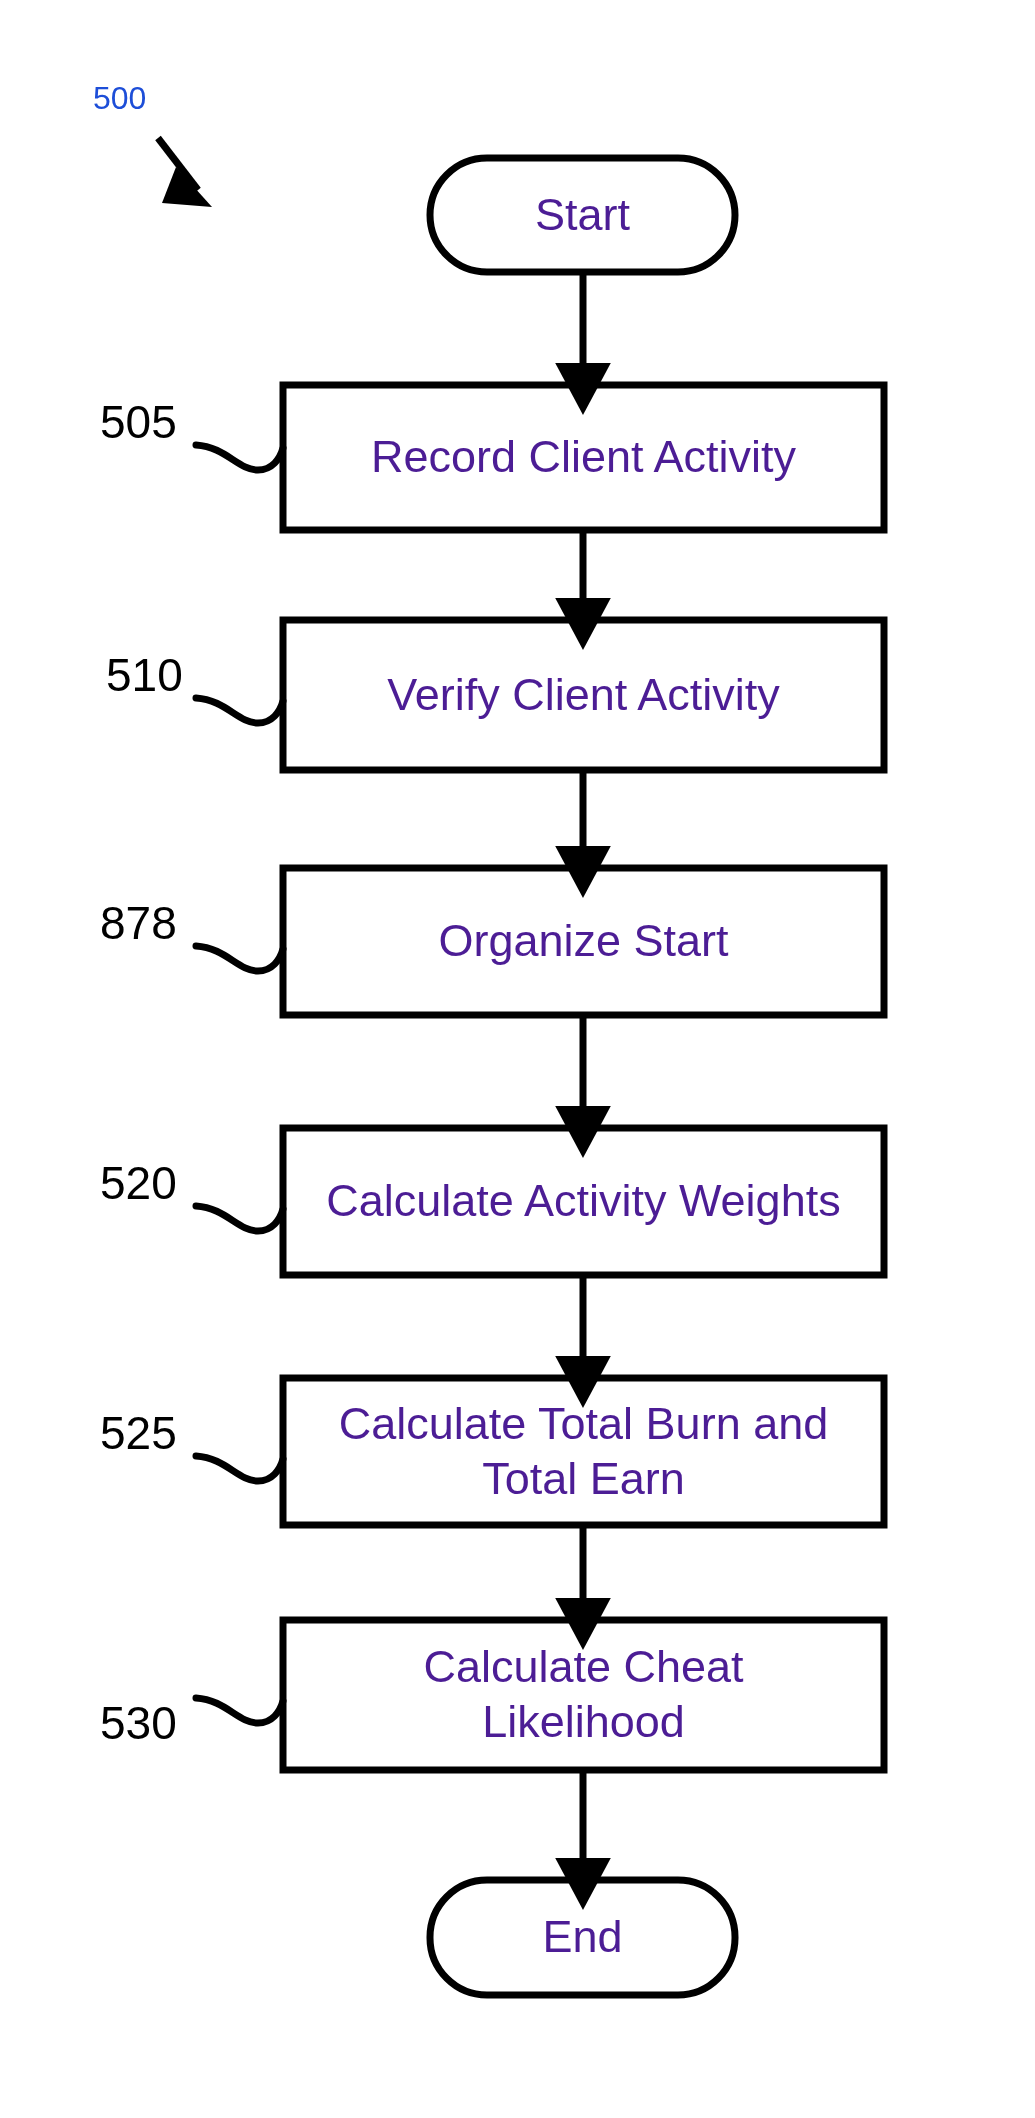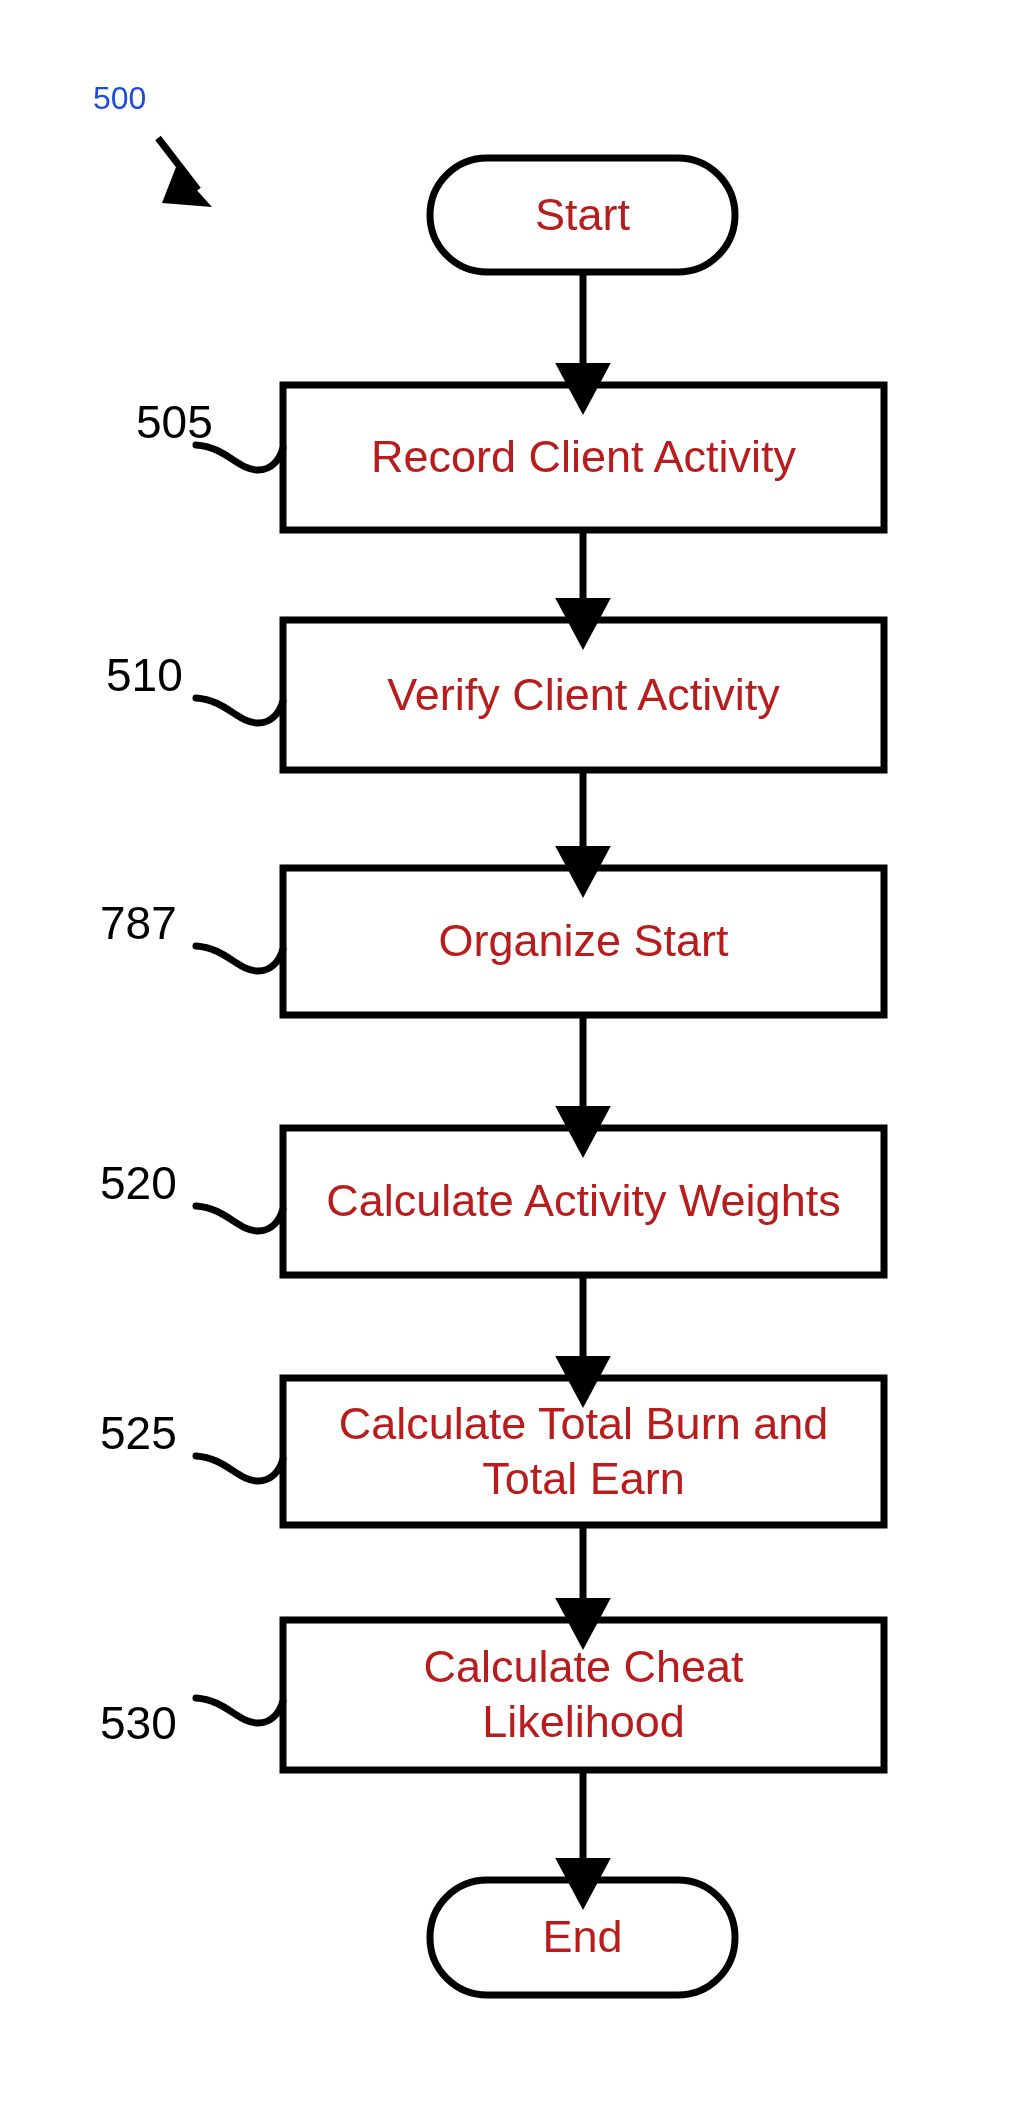--- a/index.html
+++ b/index.html
@@ -23,21 +23,21 @@
     left: 0;
     width: 1035px;
     height: 2118px;
   }
   .node-text {
     position: absolute;
     display: flex;
     align-items: center;
     justify-content: center;
     text-align: center;
-    color: #b91c1c;
+    color: #4c1d95;
     font-family: "Liberation Sans", sans-serif;
     line-height: 1.22;
     white-space: pre-line;
     pointer-events: none;
   }
   .process-text {
     font-size: 45px;
   }
   .terminal-text {
     font-size: 45px;
@@ -113,20 +113,20 @@
   <div class="node-text process-text" style="left:283px; top:1128px; width:601px; height:147px;">Calculate Activity Weights</div>
 
   <div class="node-text process-text" style="left:283px; top:1378px; width:601px; height:147px;">Calculate Total Burn and
 Total Earn</div>
 
   <div class="node-text process-text" style="left:283px; top:1620px; width:601px; height:150px;">Calculate Cheat
 Likelihood</div>
 
   <div class="node-text terminal-text" style="left:430px; top:1880px; width:305px; height:115px;">End</div>
 
-  <div class="ref-label" style="left:100px; top:395px;margin-left:36px;">505</div>
+  <div class="ref-label" style="left:100px; top:395px;">505</div>
   <div class="ref-label" style="left:106px; top:648px;">510</div>
-  <div class="ref-label" style="left:100px; top:896px;">787</div>
+  <div class="ref-label" style="left:100px; top:896px;">878</div>
   <div class="ref-label" style="left:100px; top:1156px;">520</div>
   <div class="ref-label" style="left:100px; top:1406px;">525</div>
   <div class="ref-label" style="left:100px; top:1648px;margin-top:48px;">530</div>
 
 </div>
 
 </body></html>

